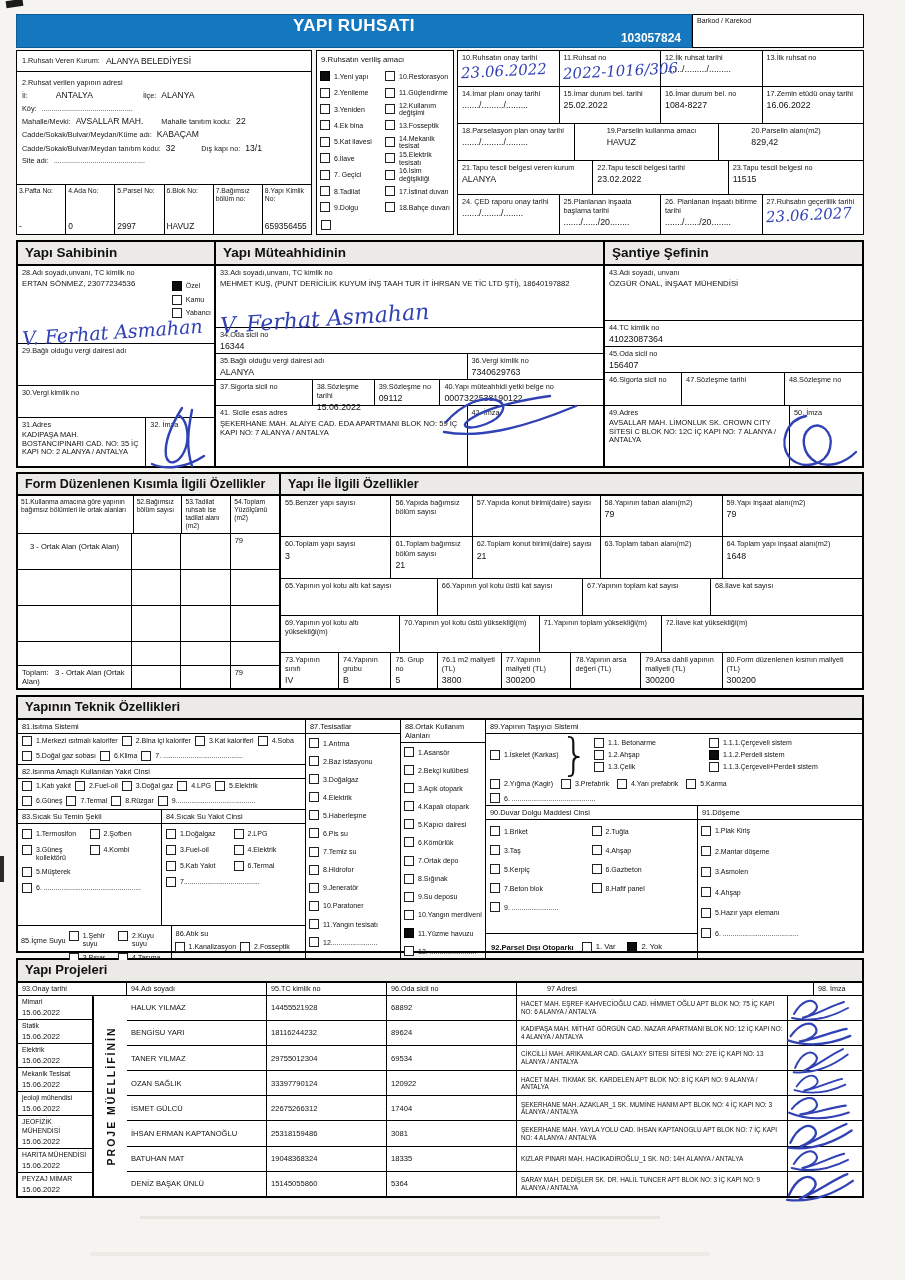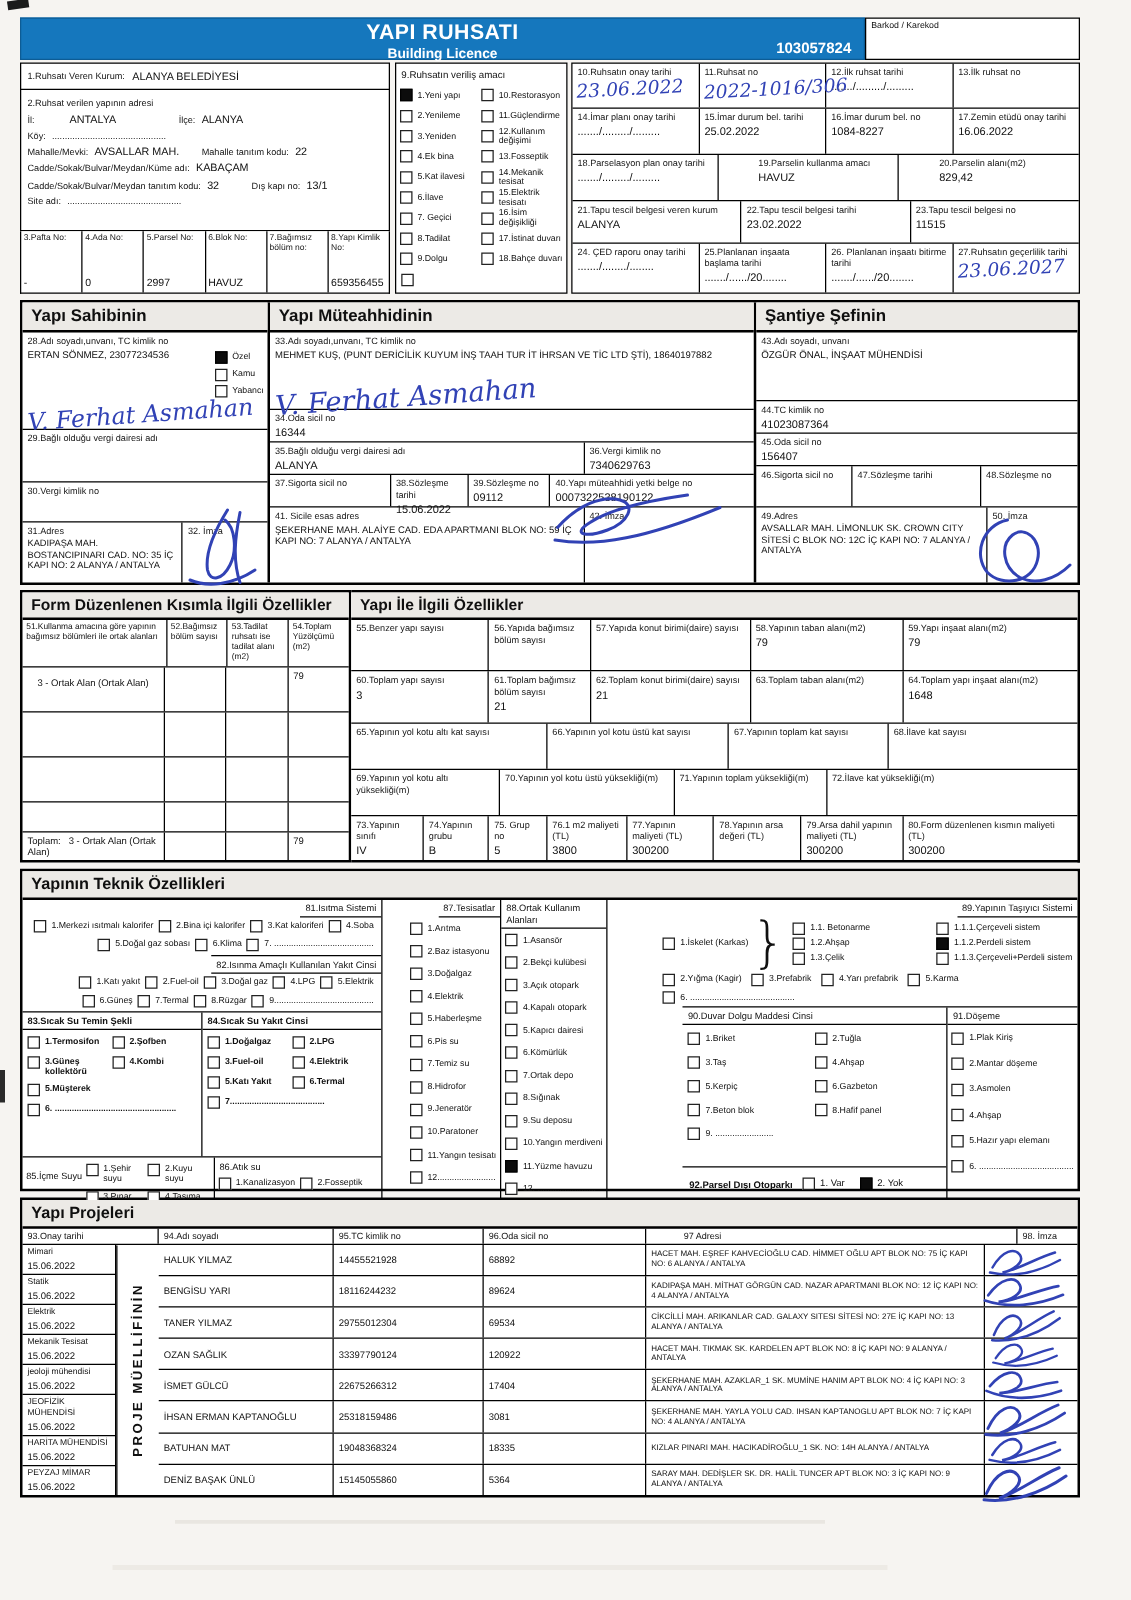--- a/index.html
+++ b/index.html
@@ -89,28 +89,28 @@
   .bfr3 .bcell:nth-child(3){flex:0 0 22%;}.bfr3 .bcell:nth-child(4){flex:0 0 26%;}
   .bfr4 .bcell:nth-child(1){flex:0 0 20.5%;}.bfr4 .bcell:nth-child(2){flex:0 0 24%;}
   .bfr4 .bcell:nth-child(3){flex:0 0 21%;}.bfr4 .bcell:nth-child(4){flex:0 0 34.5%;}
   .bfr5 .bcell:nth-child(1){flex:0 0 10%;}.bfr5 .bcell:nth-child(2){flex:0 0 9%;}
   .bfr5 .bcell:nth-child(3){flex:0 0 8%;}.bfr5 .bcell:nth-child(4){flex:0 0 11%;}
   .bfr5 .bcell:nth-child(5){flex:0 0 12%;}.bfr5 .bcell:nth-child(6){flex:0 0 12%;}
   .bfr5 .bcell:nth-child(7){flex:0 0 14%;}.bfr5 .bcell:nth-child(8){flex:0 0 24%;}
   
   .tech{margin-top:5px;border:2px solid #000;background:#fff;height:258px;display:flex;flex-direction:column;}
   .tech-body{flex:1;display:flex;}
-  .tcol{border-right:1.5px solid #000;display:flex;flex-direction:column;align-items:flex-end;}
+  .tcol{border-right:1.5px solid #000;display:flex;flex-direction:column;}
   .tcol:last-child{border-right:none;}
   .tca{width:288px;}.tcb{width:95px;}.tcc{width:85px;}.tcd{flex:1;}
   .t-title{font-size:7.4px;padding:2px 4px;border-bottom:1px solid #000;}
   .hrow{display:flex;gap:2px;padding:1px 4px;flex-wrap:wrap;}
   .hrow .cbi{margin:1.5px 2px 1.5px 0;}
   .bt{border-top:1px solid #000;}
-  .s8384{display:flex;flex:1;font-weight:bold;}
+  .s8384{display:flex;flex:1;}
   .s8384 .sub{flex:1;display:flex;flex-direction:column;}
   .s8384 .sub:first-child{border-right:1px solid #000;}
   .wrap2{display:flex;flex-wrap:wrap;padding:2px 4px;align-content:flex-start;flex:1;}
   .wrap2 .cbi{width:50%;margin:3px 0;}
   .wrap2 .cbi.full{width:100%;}
   .s8586{display:flex;border-top:1px solid #000;height:35px;}
   .s85{flex:1.15;display:flex;padding:2px 3px;gap:3px;}
   .s85 .t85{font-size:7.3px;padding-top:8px;white-space:nowrap;}
   .s86{flex:1;border-left:1px solid #000;padding:1px 3px;}
   .vlist{padding:0 3px;}
@@ -177,21 +177,20 @@
 <div class="art-corner"></div>
 <div class="art-dash"></div>
 <div class="art-streak1"></div>
 <div class="art-streak2"></div>
 
 <div class="page">
 
   <div class="header">
     <div class="header-blue">
       <div class="h-title">YAPI RUHSATI</div>
-      <div class="h-sub">Building Licence</div>
       <div class="h-num">103057824</div>
     </div>
     <div class="h-barcode">
       <span>Barkod / Karekod</span>
     </div>
   </div>
 
   <div class="topform">
     <div class="tf-left">
       <div class="tl-box1">

